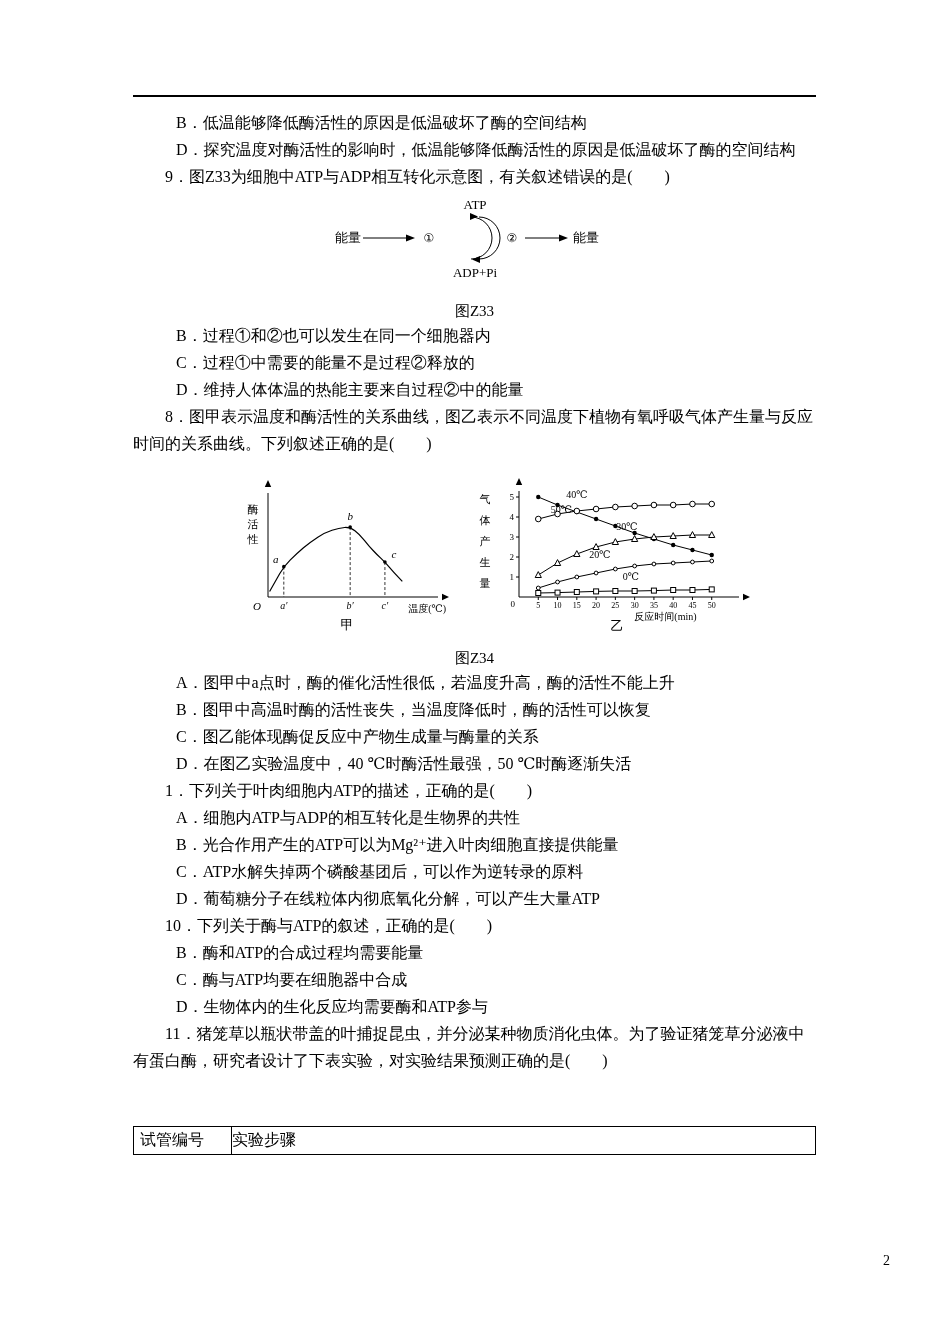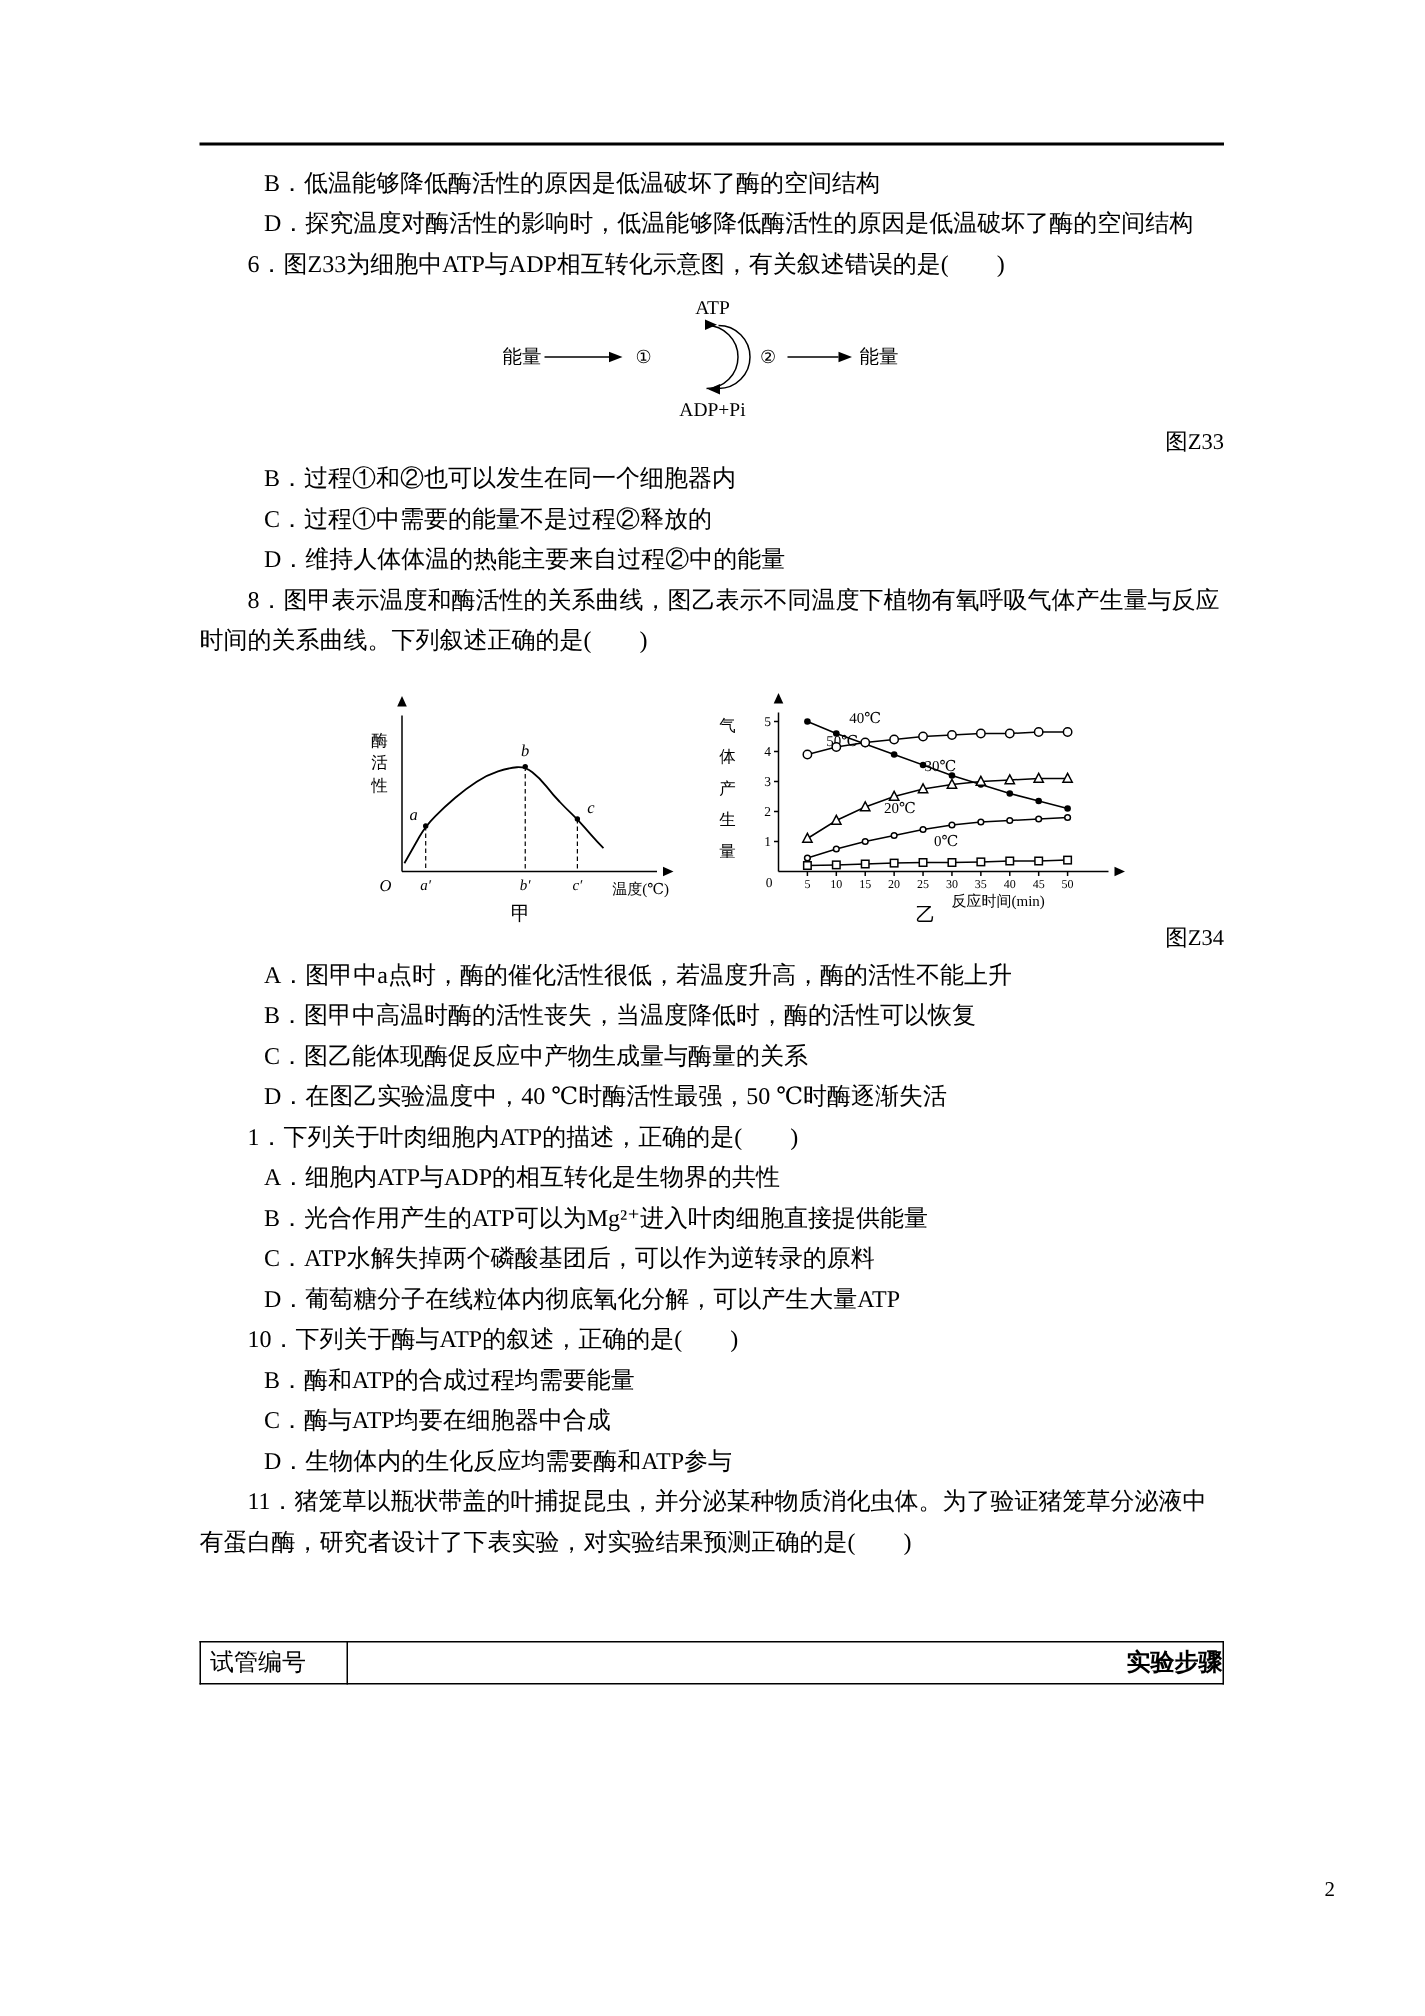--- a/index.html
+++ b/index.html
@@ -5,40 +5,40 @@
   *{margin:0;padding:0;box-sizing:border-box;}
   html,body{background:#fff;}
   .page{position:relative;width:930px;height:1344px;background:#fff;color:#000;
         font-family:"Liberation Serif","DejaVu Serif",serif;font-size:16px;overflow:hidden;}
   .content{position:absolute;left:133px;top:95px;width:683px;}
   .rule{border-top:2px solid #000;height:0;margin-bottom:12px;}
   p.opt{padding-left:43px;line-height:27px;}
   p.stem{text-indent:32px;line-height:27px;}
   .fig{text-align:center;margin-top:4px;}
   .fig svg{vertical-align:bottom;}
-  .fig-caption{text-align:right;font-size:15px;line-height:22px;}
+  .fig-caption{text-align:center;font-size:15px;line-height:22px;margin-top:16px;}
   .charts-row{display:flex;justify-content:center;align-items:flex-end;gap:18px;margin-top:4px;}
   svg text{fill:#000;font-family:"Liberation Serif","DejaVu Serif",serif;}
   .exp-table{border-collapse:collapse;width:100%;margin-top:52px;}
   .exp-table td{border:1.5px solid #000;height:28px;font-size:16px;}
   .exp-table td.c1{width:98px;padding-left:6px;}
-  .exp-table td.c2{text-align:right;font-weight:bold;}
+  .exp-table td.c2{text-align:left;}
   .page-number{position:absolute;right:40px;top:1253px;font-size:14px;}
 </style>
 </head>
 <body>
 
 <div class="page">
   <div class="content">
     <div class="rule"></div>
 
     <p class="opt">B．低温能够降低酶活性的原因是低温破坏了酶的空间结构</p>
     <p class="opt">D．探究温度对酶活性的影响时，低温能够降低酶活性的原因是低温破坏了酶的空间结构</p>
 
-    <p class="stem">6．图Z33为细胞中ATP与ADP相互转化示意图，有关叙述错误的是(　　)</p>
+    <p class="stem">9．图Z33为细胞中ATP与ADP相互转化示意图，有关叙述错误的是(　　)</p>
 
     <div class="fig">
       <svg width="300" height="90">
         <text x="36" y="48" font-size="13" text-anchor="end">能量</text>
         <line x1="38" y1="44" x2="81" y2="44" stroke="#000" stroke-width="1"></line>
         <polygon points="90,44 81,40.5 81,47.5" fill="#000"></polygon>
         <text x="104" y="48" font-size="12" text-anchor="middle">①</text>
 
         <path d="M146,65 A21,21 0 0 0 146,23" fill="none" stroke="#000" stroke-width="1"></path>
         <polygon points="153,22.5 145,19 145,26" fill="#000"></polygon>

